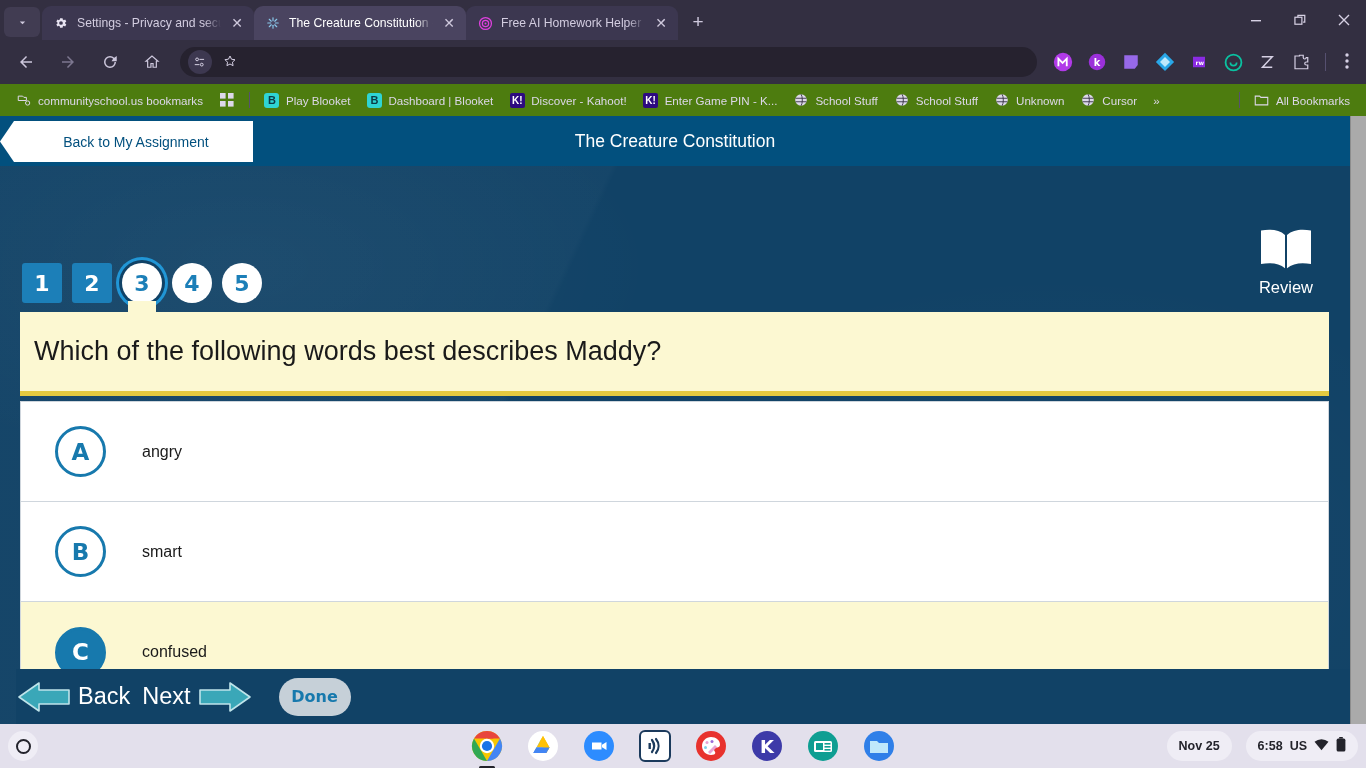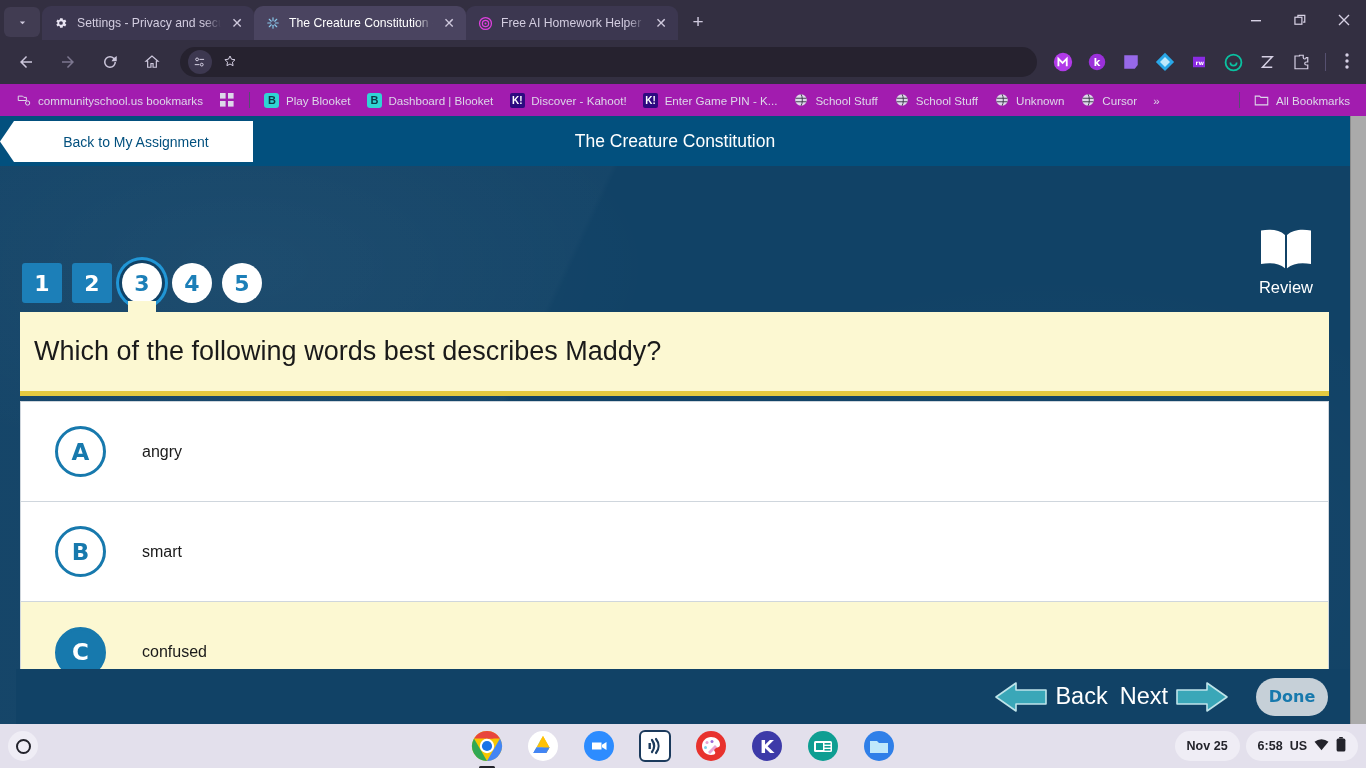--- a/index.html
+++ b/index.html
@@ -55,21 +55,21 @@
     min-width: 0;
   }
   .omnibox .siteinfo { width: 24px; height: 24px; border-radius: 50%; background:#3d3850; display:flex; align-items:center; justify-content:center; flex:0 0 24px; margin-right:7px;}
   .omnibox .url { color: #e4e0ee; font-size: 13.3px; white-space: nowrap; overflow: hidden; flex: 1 1 auto; }
   .omnibox .star { color: #d6d0e4; font-size: 15px; padding: 0 3px; }
   .ext { width: 28px; height: 28px; margin: 0 2px; display: flex; align-items: center; justify-content: center; flex: 0 0 28px; }
   .tbdivider { width: 1px; height: 18px; background: #565070; margin: 0 6px; }
   .kebab { width: 26px; color: #d6d0e4; text-align: center; font-size: 15px; letter-spacing: 0; }
 
   
-  .bookmarks { height: 32px; background: #a21caf; display: flex; align-items: center; padding: 0 8px; gap: 0px; font-size: 11.6px; color: #ddd8e9; overflow: hidden; }
+  .bookmarks { height: 32px; background: #4d7c0f; display: flex; align-items: center; padding: 0 8px; gap: 0px; font-size: 11.6px; color: #ddd8e9; overflow: hidden; }
   .bm { display: flex; align-items: center; gap: 6px; padding: 3px 8px; border-radius: 4px; white-space: nowrap; flex: 0 0 auto; }
   .bm .bmicon { width: 16px; height: 16px; display: flex; align-items: center; justify-content: center; flex: 0 0 16px; }
   .bmdiv { width: 1px; height: 16px; background: #565070; margin: 0 6px; flex: 0 0 auto; }
   .bmspacer { flex: 1 1 auto; }
 
   .blooket-ico { width: 15px; height: 15px; border-radius: 3px; background: #2fd4d4; color: #0b3a47; font-weight: bold; font-size: 11px; line-height: 15px; text-align: center; }
   .kahoot-ico { width: 15px; height: 15px; border-radius: 2px; background: #2d0a80; color: #fff; font-weight: bold; font-size: 10px; line-height: 15px; text-align: center; }
 
   
   .page { position: relative; width: 1366px; height: 608px; background: #114266; overflow: hidden; }
@@ -131,38 +131,38 @@
   .answer.selected { background: #fcf8d2; }
   .bubble {
     width: 51px; height: 51px; border-radius: 50%; border: 3px solid #1779ad;
     display: flex; align-items: center; justify-content: center;
     color: #1779ad; font-size: 23px; font-weight: bold; flex: 0 0 51px;
     font-family: "DejaVu Sans", sans-serif;
   }
   .answer.selected .bubble { background: #1779ad; color: #ffffff; border-color: #1779ad; }
   .alabel { margin-left: 36px; font-size: 16px; color: #1a1a1a; }
 
-  .navbar { position: absolute; left: 16px; right: 0; bottom: 0; height: 55px; background: #114266; display: flex; align-items: center; justify-content: flex-end; padding-right: 22px; gap: 0; z-index: 3; }
+  .navbar { position: absolute; left: 16px; right: 0; bottom: 0; height: 55px; background: #114266; display: flex; align-items: center; padding-right: 22px; gap: 0; z-index: 3; }
   .navlabel { color: #ffffff; font-size: 23.5px; padding: 0 6px; }
   .arrow { width: 56px; height: 40px; display: flex; align-items: center; justify-content: center; }
   .donebtn {
     margin-left: 26px; width: 72px; height: 38px; border-radius: 19px;
     background: #c6d0d8; color: #1779ad; font-size: 16px; font-weight: bold;
     display: flex; align-items: center; justify-content: center;
     font-family: "DejaVu Sans", sans-serif;
   }
 
   
   .shelf { height: 44px; background: #e3e0ec; display: flex; align-items: center; position: relative; }
   .launcher { width: 30px; height: 30px; border-radius: 50%; background: #efedf5; margin-left: 8px; display: flex; align-items: center; justify-content: center; }
   .launcher .ring { width: 15px; height: 15px; border-radius: 50%; border: 2.6px solid #23232b; }
   .shelfapps { position: absolute; left: 0; right: 0; display: flex; justify-content: center; gap: 22px; align-items: center; }
   .shelfapp { width: 34px; height: 34px; border-radius: 50%; display: flex; align-items: center; justify-content: center; position: relative; }
   .shelfapp.active::after { content:""; position:absolute; bottom:-6px; left:50%; transform:translateX(-50%); width:16px; height:3px; border-radius:2px; background:#23232b; }
-  .tray { position: absolute; right: 8px; display: flex; align-items: center; gap: 6px; }
+  .tray { position: absolute; right: 8px; display: flex; align-items: center; gap: 14px; }
   .traypill { height: 30px; border-radius: 15px; background: #efedf5; display: flex; align-items: center; gap: 7px; padding: 0 12px; color: #23232b; font-size: 12.5px; font-weight: bold; }
 </style>
 </head>
 <body>
 
 <div class="browser">
 
   <div class="tabstrip">
     <div class="tabsearch">
       <svg width="13" height="13" viewBox="0 0 24 24">

